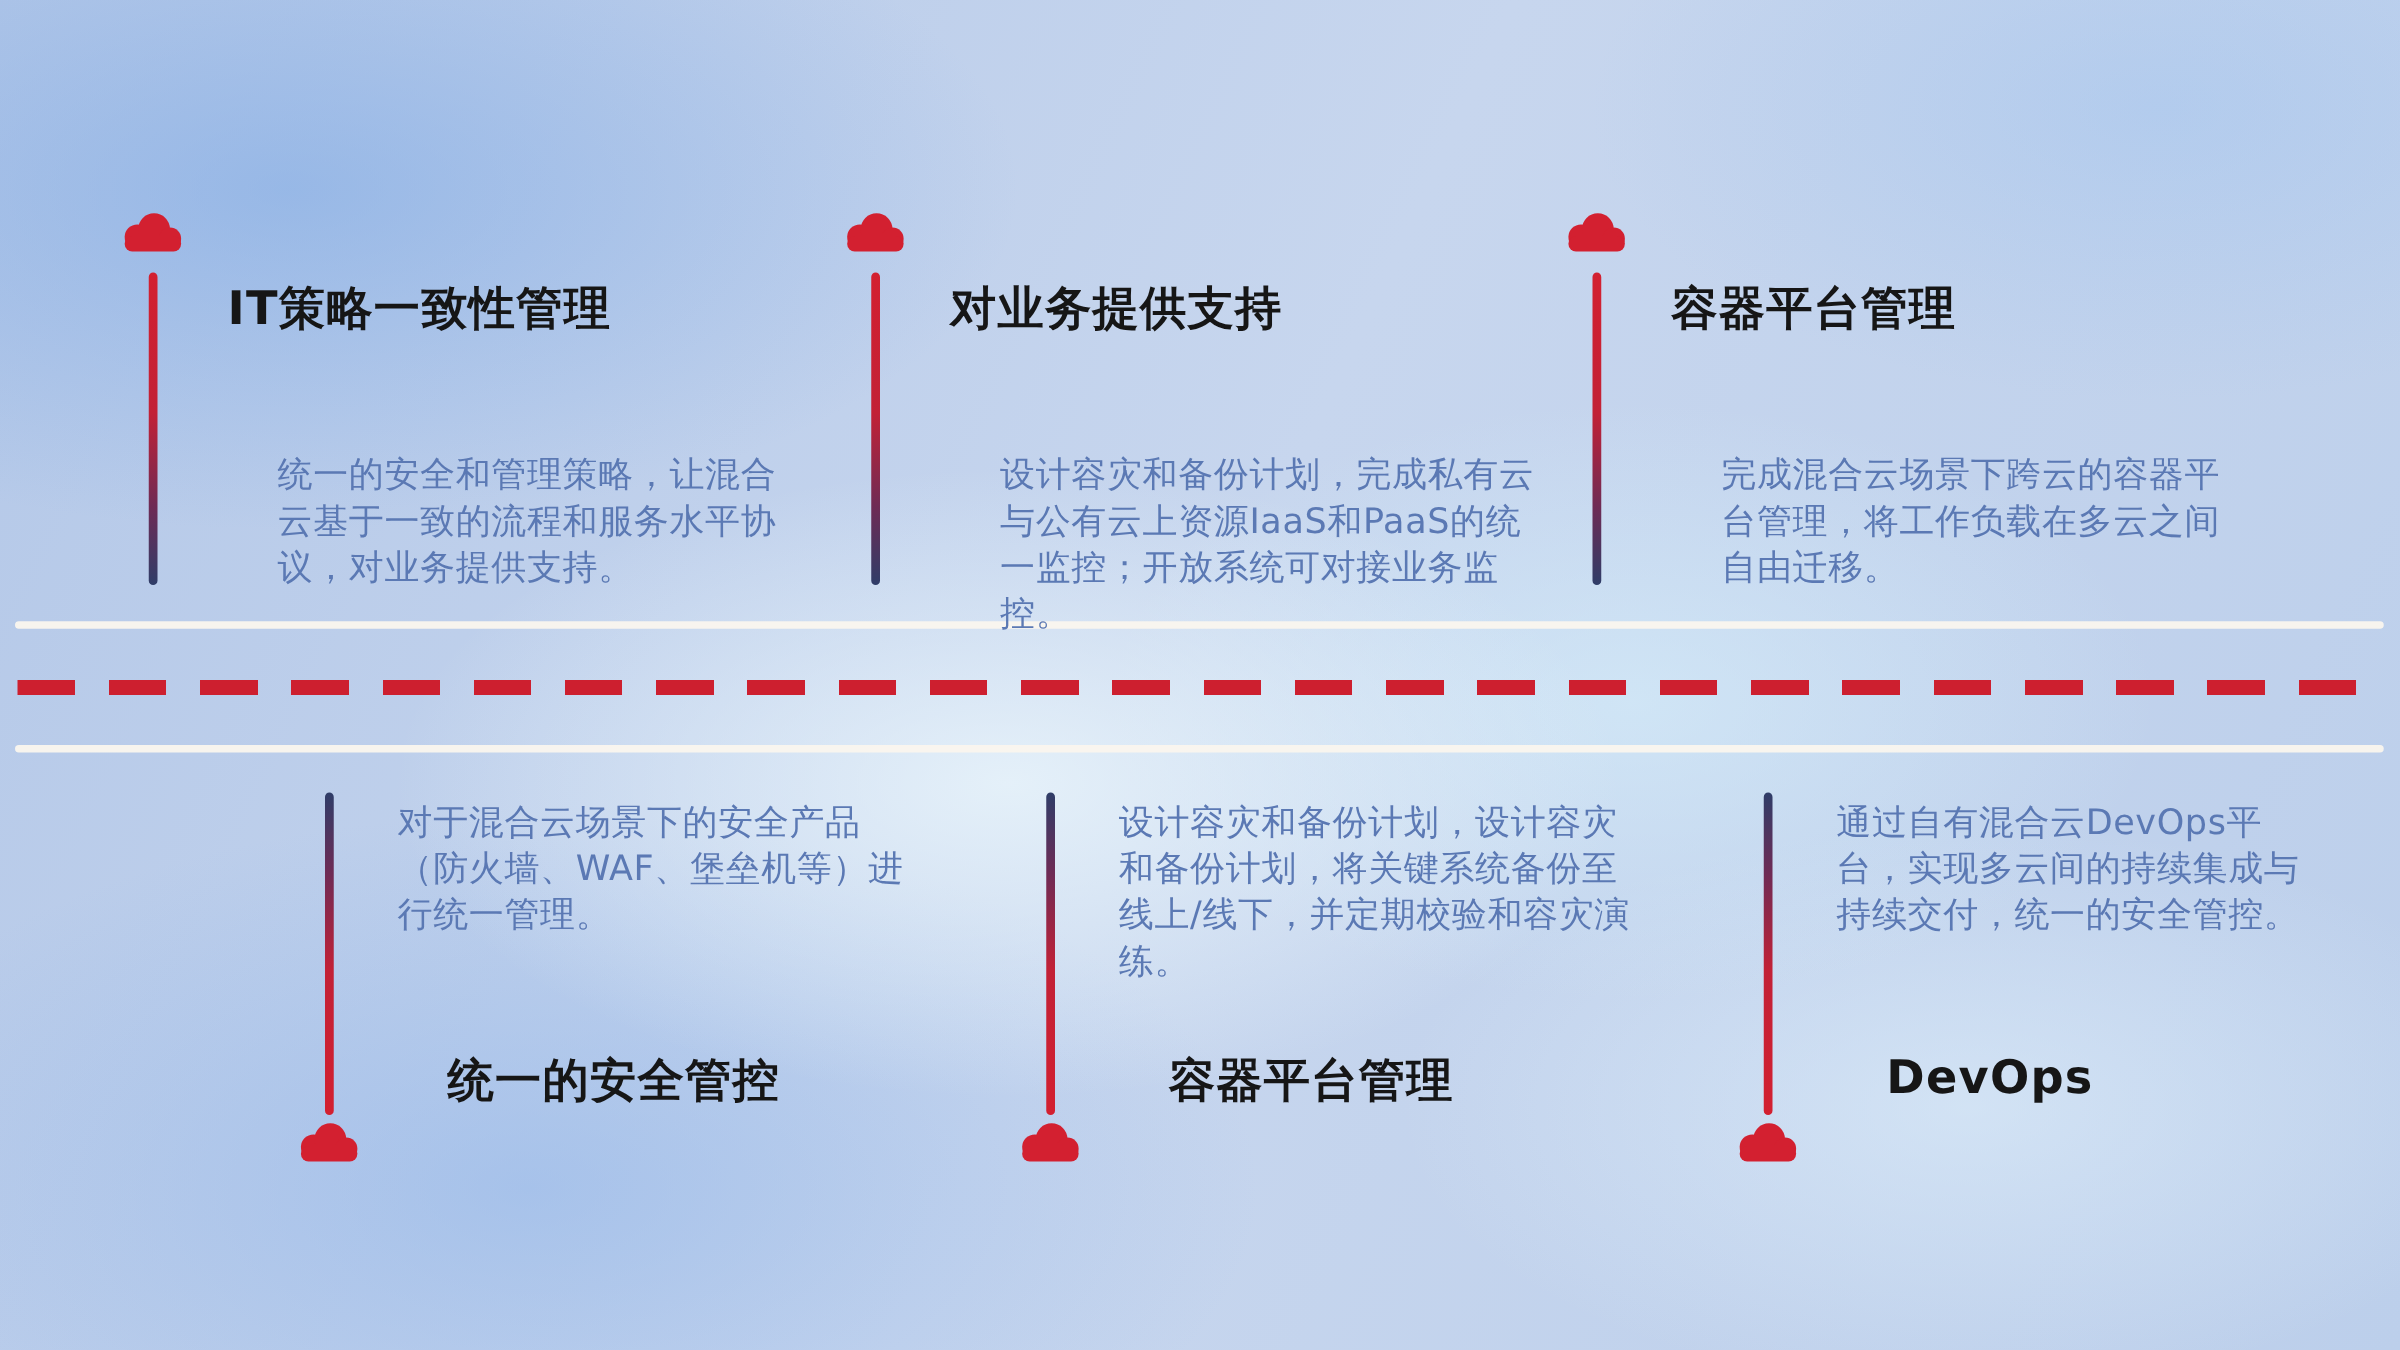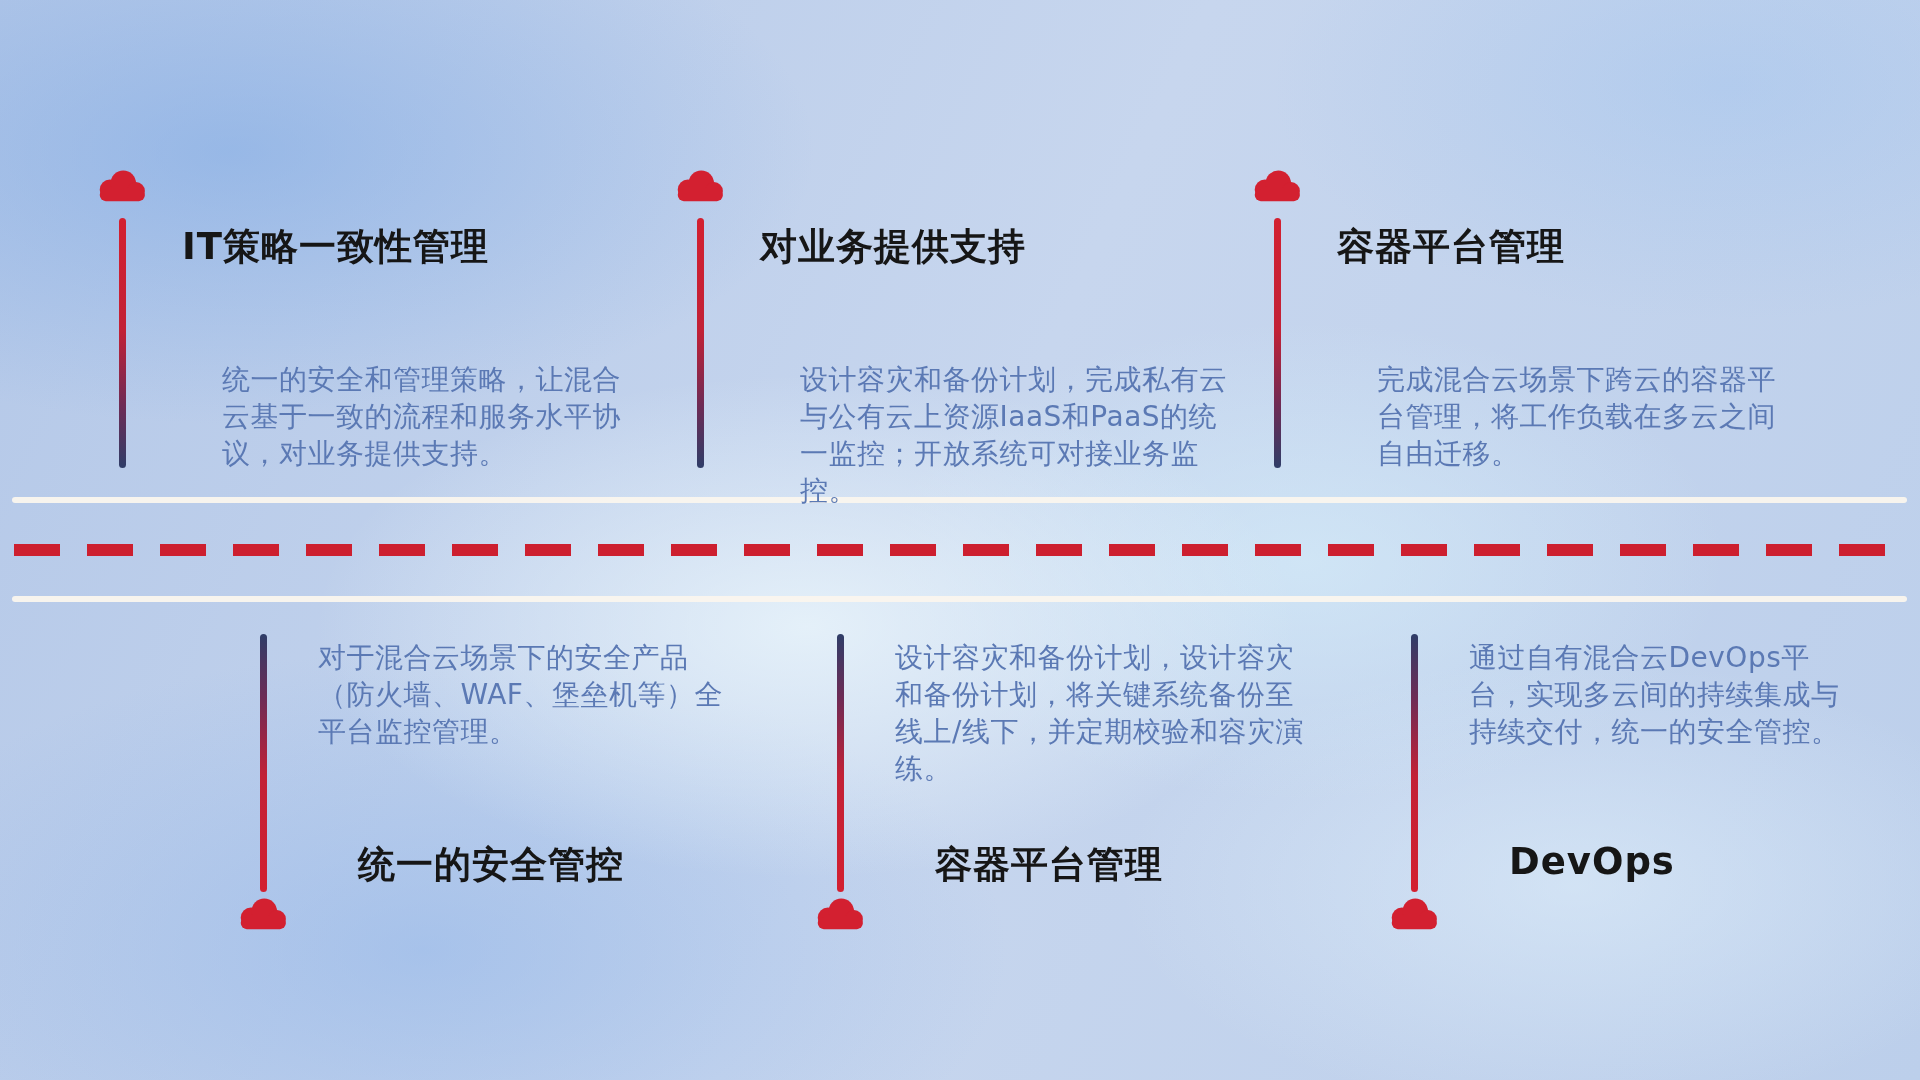--- a/index.html
+++ b/index.html
@@ -114,21 +114,21 @@
           </g>
       </svg>
     </div>
     <div class="pole"></div>
     <div class="title">容器平台管理</div>
     <p class="desc" style="width:410px">完成混合云场景下跨云的容器平台管理，将工作负载在多云之间自由迁移。</p>
   </div>
 
   <div class="item item-bottom" style="left:263px">
     <div class="pole"></div>
-    <p class="desc" style="width:410px">对于混合云场景下的安全产品（防火墙、WAF、堡垒机等）全平台监控管理。</p>
+    <p class="desc" style="width:410px">对于混合云场景下的安全产品（防火墙、WAF、堡垒机等）进行统一管理。</p>
     <div class="title">统一的安全管控</div>
     <div class="cloud">
       <svg viewBox="0 0 88 58" width="56" height="37" aria-hidden="true">
         <g>
             <circle cx="25" cy="34" r="16"></circle>
             <circle cx="46" cy="24" r="20"></circle>
             <circle cx="66" cy="36" r="14"></circle>
             <rect x="9" y="33" width="71" height="19" rx="9.5"></rect>
           </g>
       </svg>

